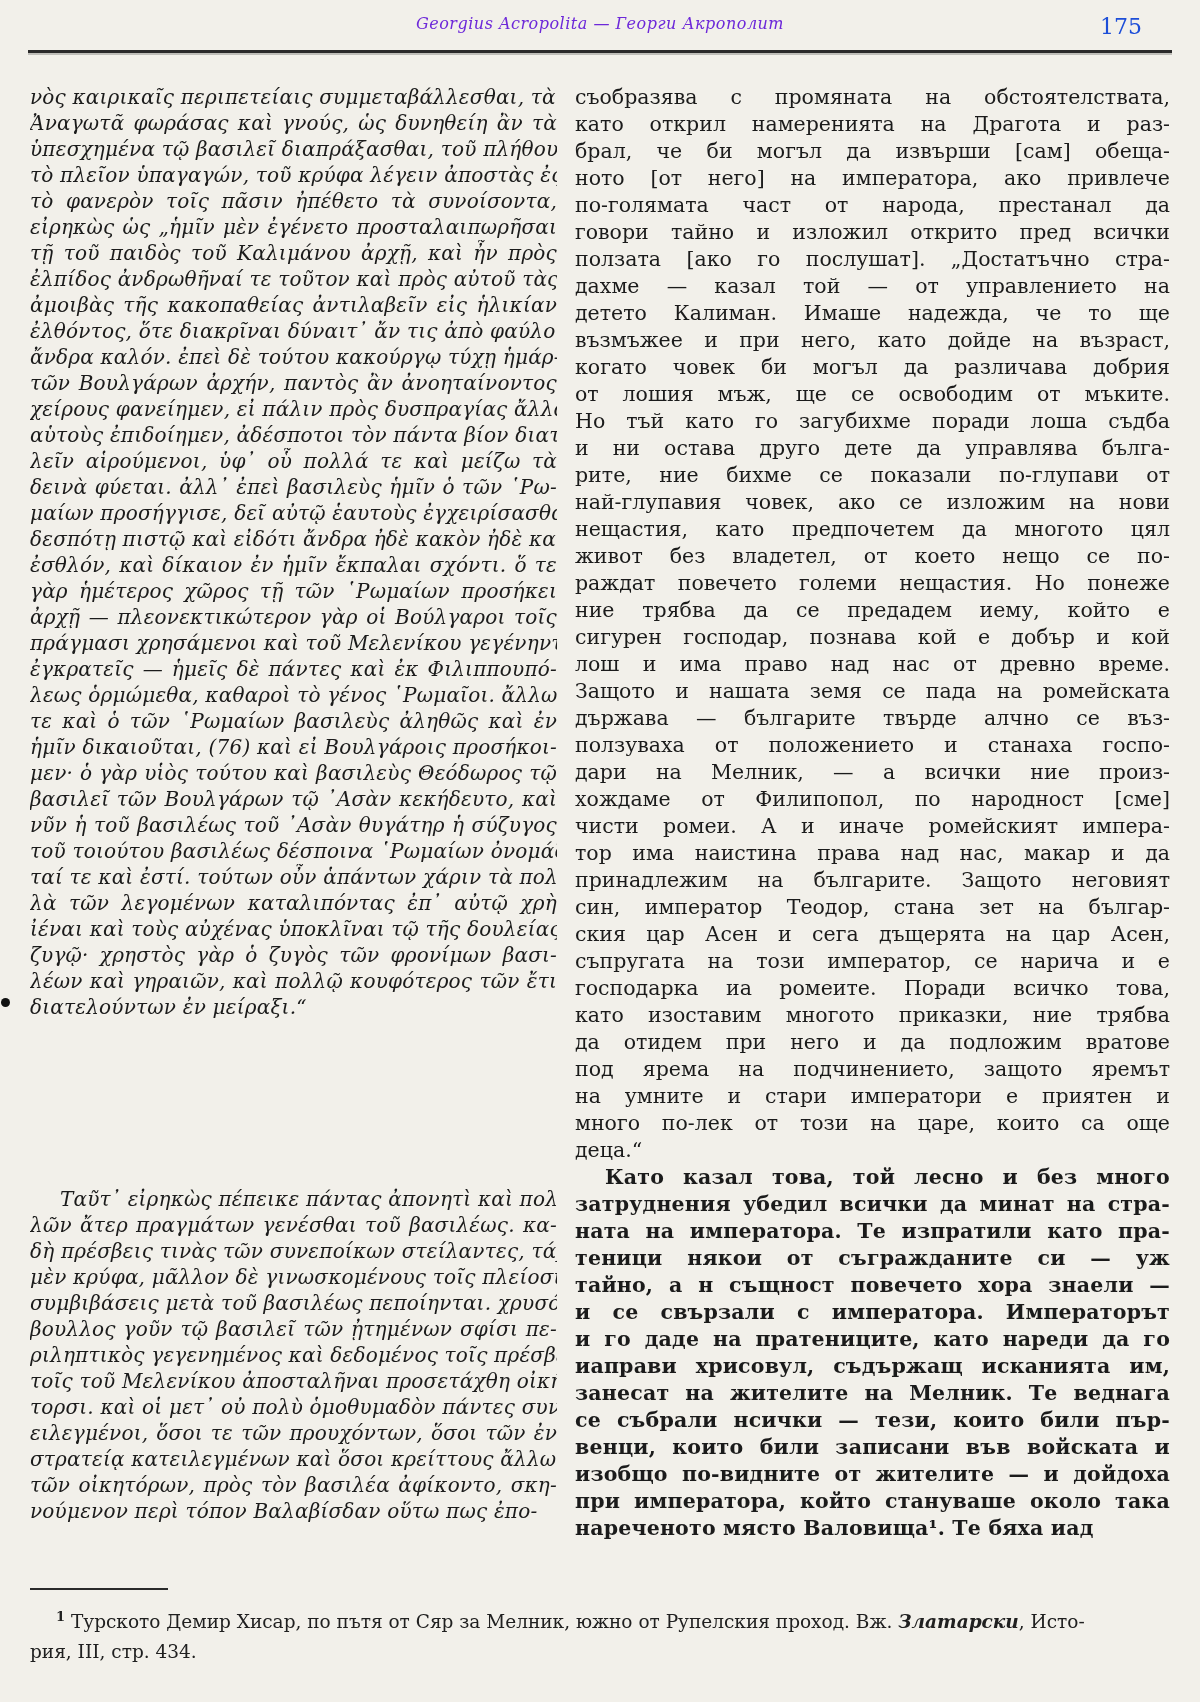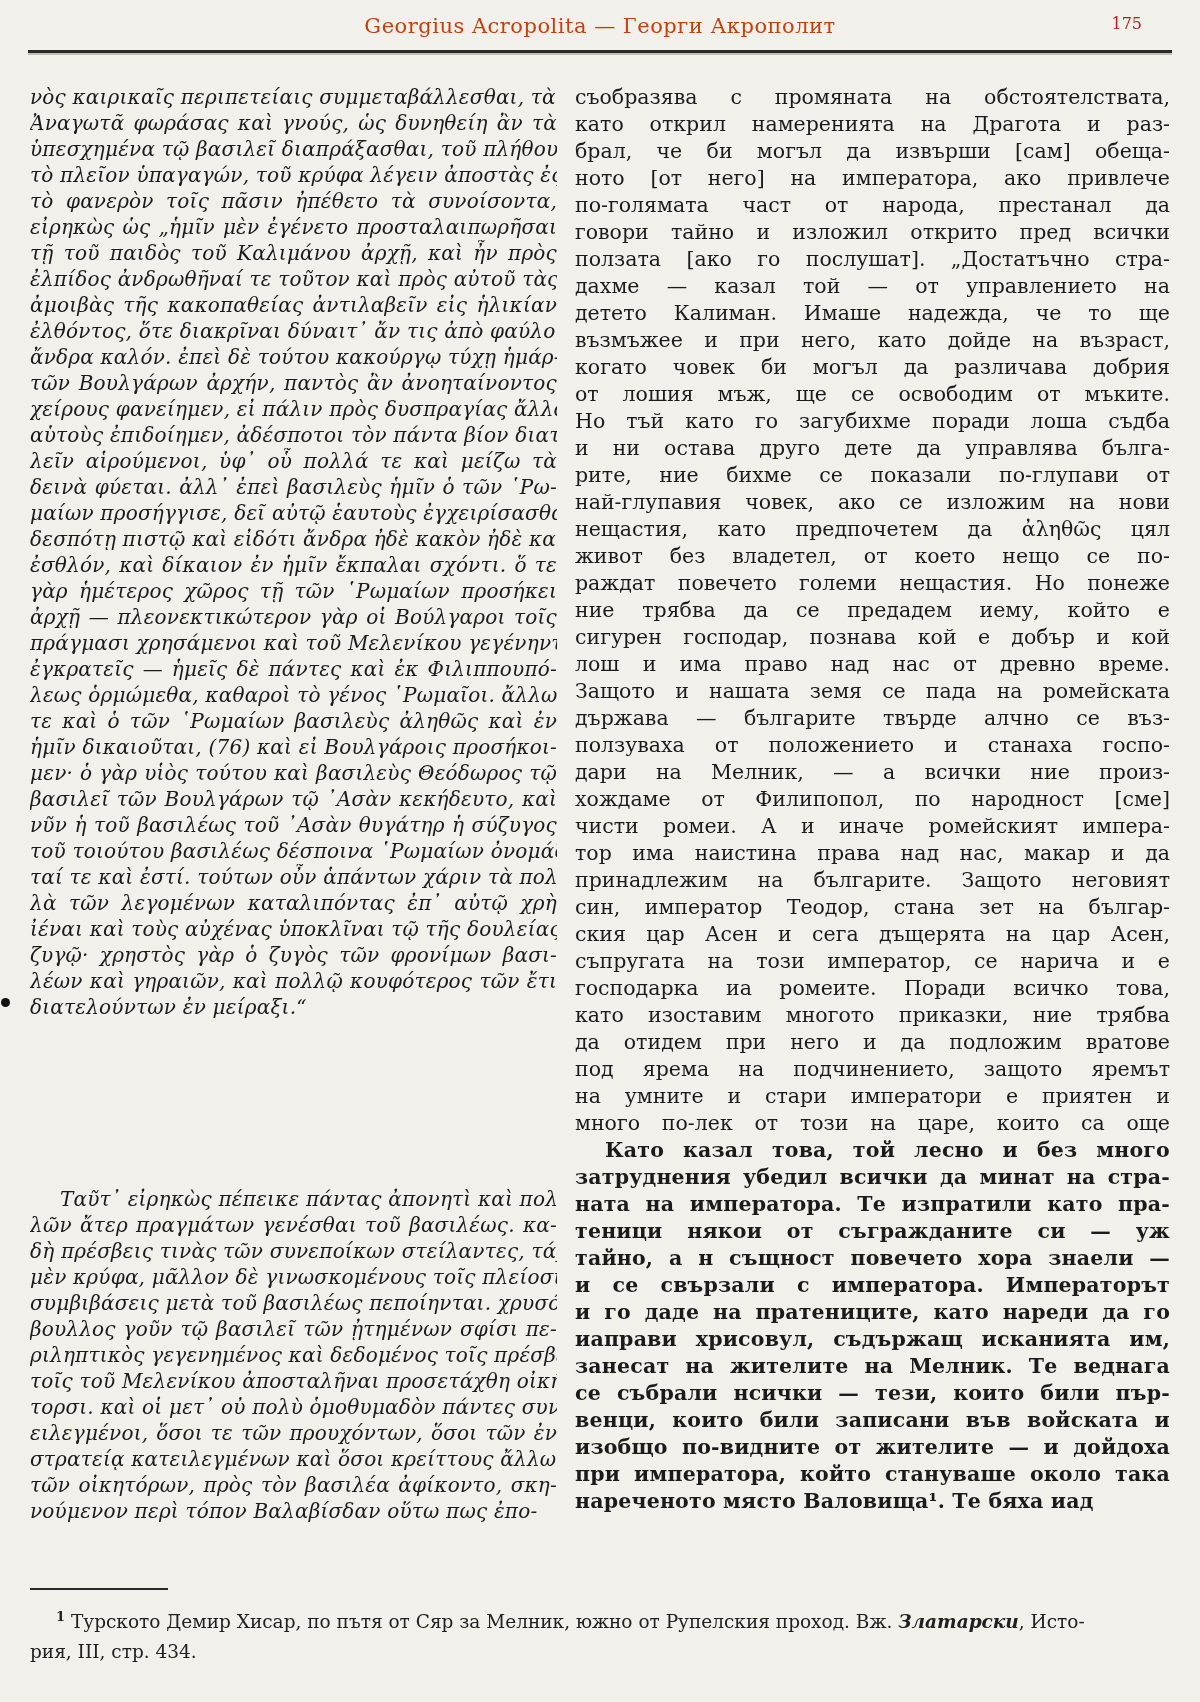--- a/index.html
+++ b/index.html
@@ -12,25 +12,25 @@
     -webkit-font-smoothing:antialiased;
   }
   .page{position:relative;width:1200px;height:1702px;overflow:hidden;}
 
   
   .header{
     position:absolute;top:14px;left:30px;right:30px;height:34px;
   }
   .running-title{
     position:absolute;left:0;right:0;text-align:center;
-    font-size:21px;letter-spacing:.5px;color:#c2410c;
+    font-size:16px;letter-spacing:.5px;color:#6d28d9;font-style:italic;
   }
   .page-number{
     position:absolute;right:28px;top:0;
-    font-size:16px;color:#b91c1c;
+    font-size:22px;color:#1d4ed8;
   }
   .head-rule{
     position:absolute;top:50px;left:28px;right:28px;height:3px;
     background:#2a2a2a;
     box-shadow:0 2px 0 rgba(40,40,40,.25);
   }
 
   
   .columns{position:absolute;top:84px;left:30px;width:1140px;}
   .col{position:absolute;top:0;}
@@ -155,21 +155,21 @@
           <div class="line">ползата [ако го послушат]. „Достатъчно стра-</div>
           <div class="line">дахме — казал той — от управлението на</div>
           <div class="line">детето Калиман. Имаше надежда, че то ще</div>
           <div class="line">възмъжее и при него, като дойде на възраст,</div>
           <div class="line">когато човек би могъл да различава добрия</div>
           <div class="line">от лошия мъж, ще се освободим от мъките.</div>
           <div class="line">Но тъй като го загубихме поради лоша съдба</div>
           <div class="line">и ни остава друго дете да управлява бълга-</div>
           <div class="line">рите, ние бихме се показали по-глупави от</div>
           <div class="line">най-глупавия човек, ако се изложим на нови</div>
-          <div class="line">нещастия, като предпочетем да ἀληθῶς цял</div>
+          <div class="line">нещастия, като предпочетем да многото цял</div>
           <div class="line">живот без владетел, от което нещо се по-</div>
           <div class="line">раждат повечето големи нещастия. Но понеже</div>
           <div class="line">ние трябва да се предадем иему, който е</div>
           <div class="line">сигурен господар, познава кой е добър и кой</div>
           <div class="line">лош и има право над нас от древно време.</div>
           <div class="line">Защото и нашата земя се пада на ромейската</div>
           <div class="line">държава — българите твърде алчно се въз-</div>
           <div class="line">ползуваха от положението и станаха госпо-</div>
           <div class="line">дари на Мелник, — а всички ние произ-</div>
           <div class="line">хождаме от Филипопол, по народност [сме]</div>
@@ -178,20 +178,21 @@
           <div class="line">принадлежим на българите. Защото неговият</div>
           <div class="line">син, император Теодор, стана зет на българ-</div>
           <div class="line">ския цар Асен и сега дъщерята на цар Асен,</div>
           <div class="line">съпругата на този император, се нарича и е</div>
           <div class="line">господарка иа ромеите. Поради всичко това,</div>
           <div class="line">като изоставим многото приказки, ние трябва</div>
           <div class="line">да отидем при него и да подложим вратове</div>
           <div class="line">под ярема на подчинението, защото яремът</div>
           <div class="line">на умните и стари императори е приятен и</div>
           <div class="line">много по-лек от този на царе, които са още</div>
+          <div class="line last">деца.“</div>
         </div>
       <div class="para para-bold indent-first">
           <div class="line">Като казал това, той лесно и без много</div>
           <div class="line">затруднения убедил всички да минат на стра-</div>
           <div class="line">ната на императора. Те изпратили като пра-</div>
           <div class="line">теници някои от съгражданите си — уж</div>
           <div class="line">тайно, а н същност повечето хора знаели —</div>
           <div class="line">и се свързали с императора. Императорът</div>
           <div class="line">и го даде на пратениците, като нареди да го</div>
           <div class="line">иаправи хрисовул, съдържащ исканията им,</div>

